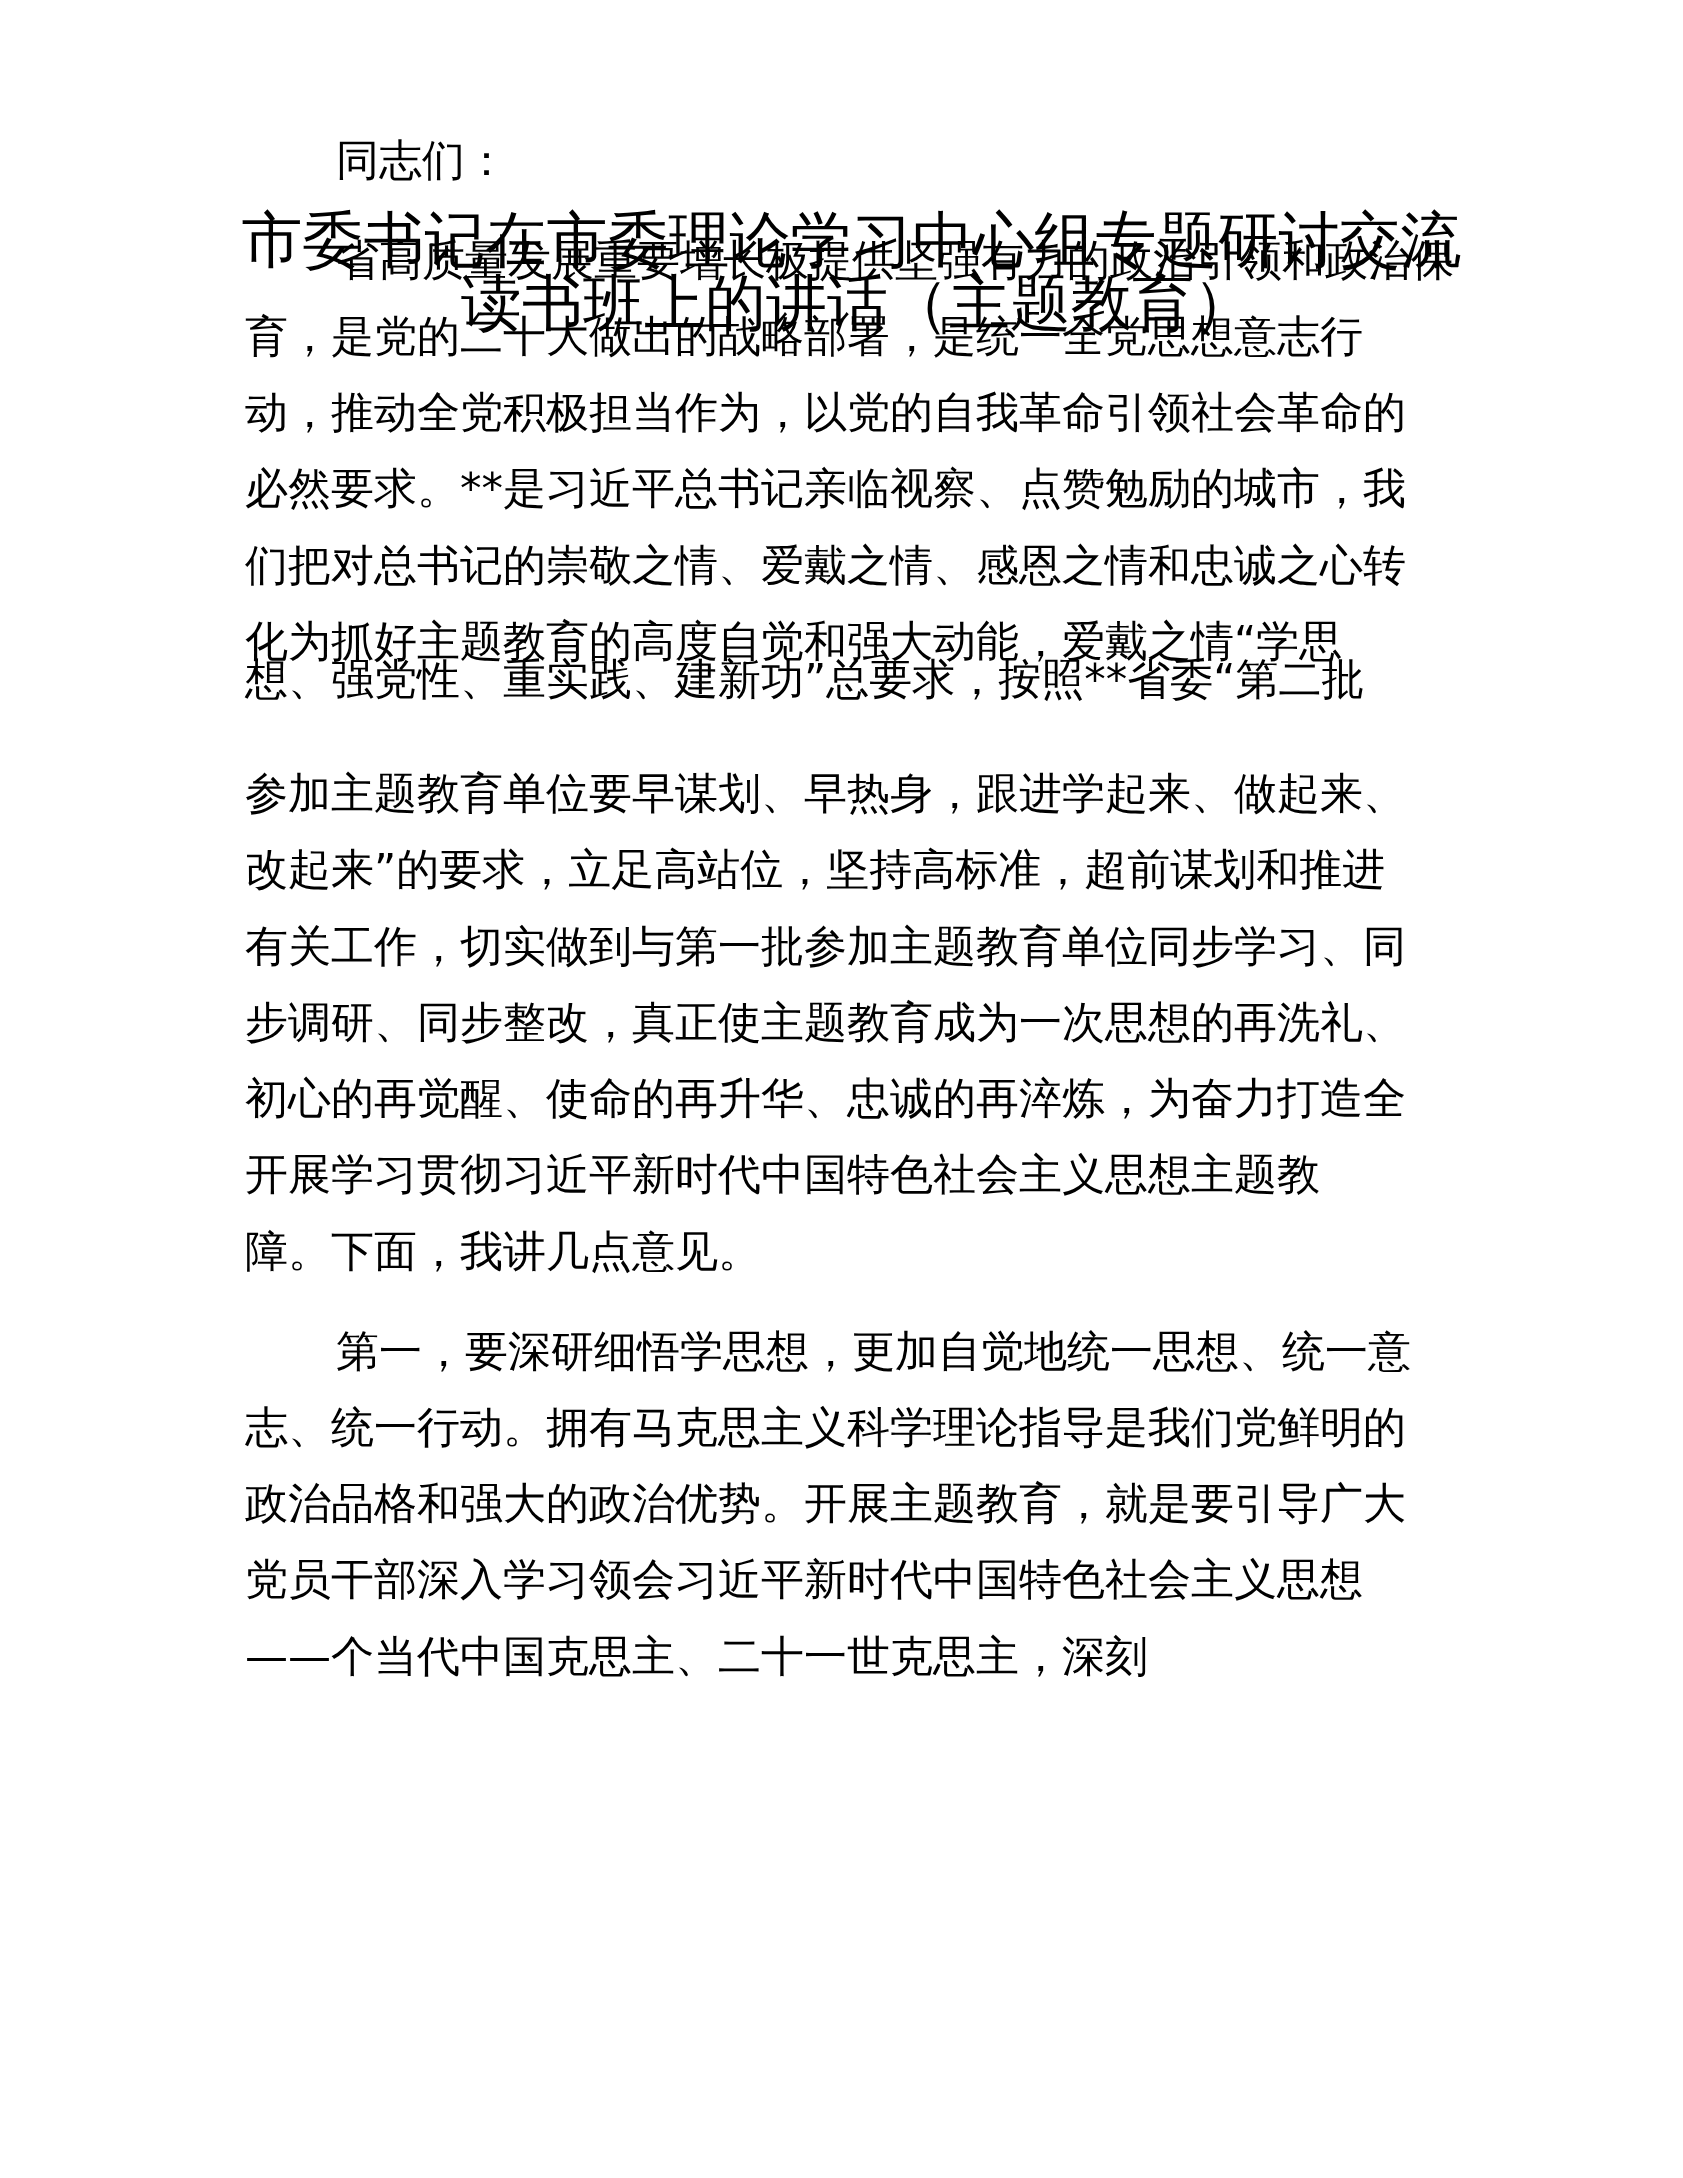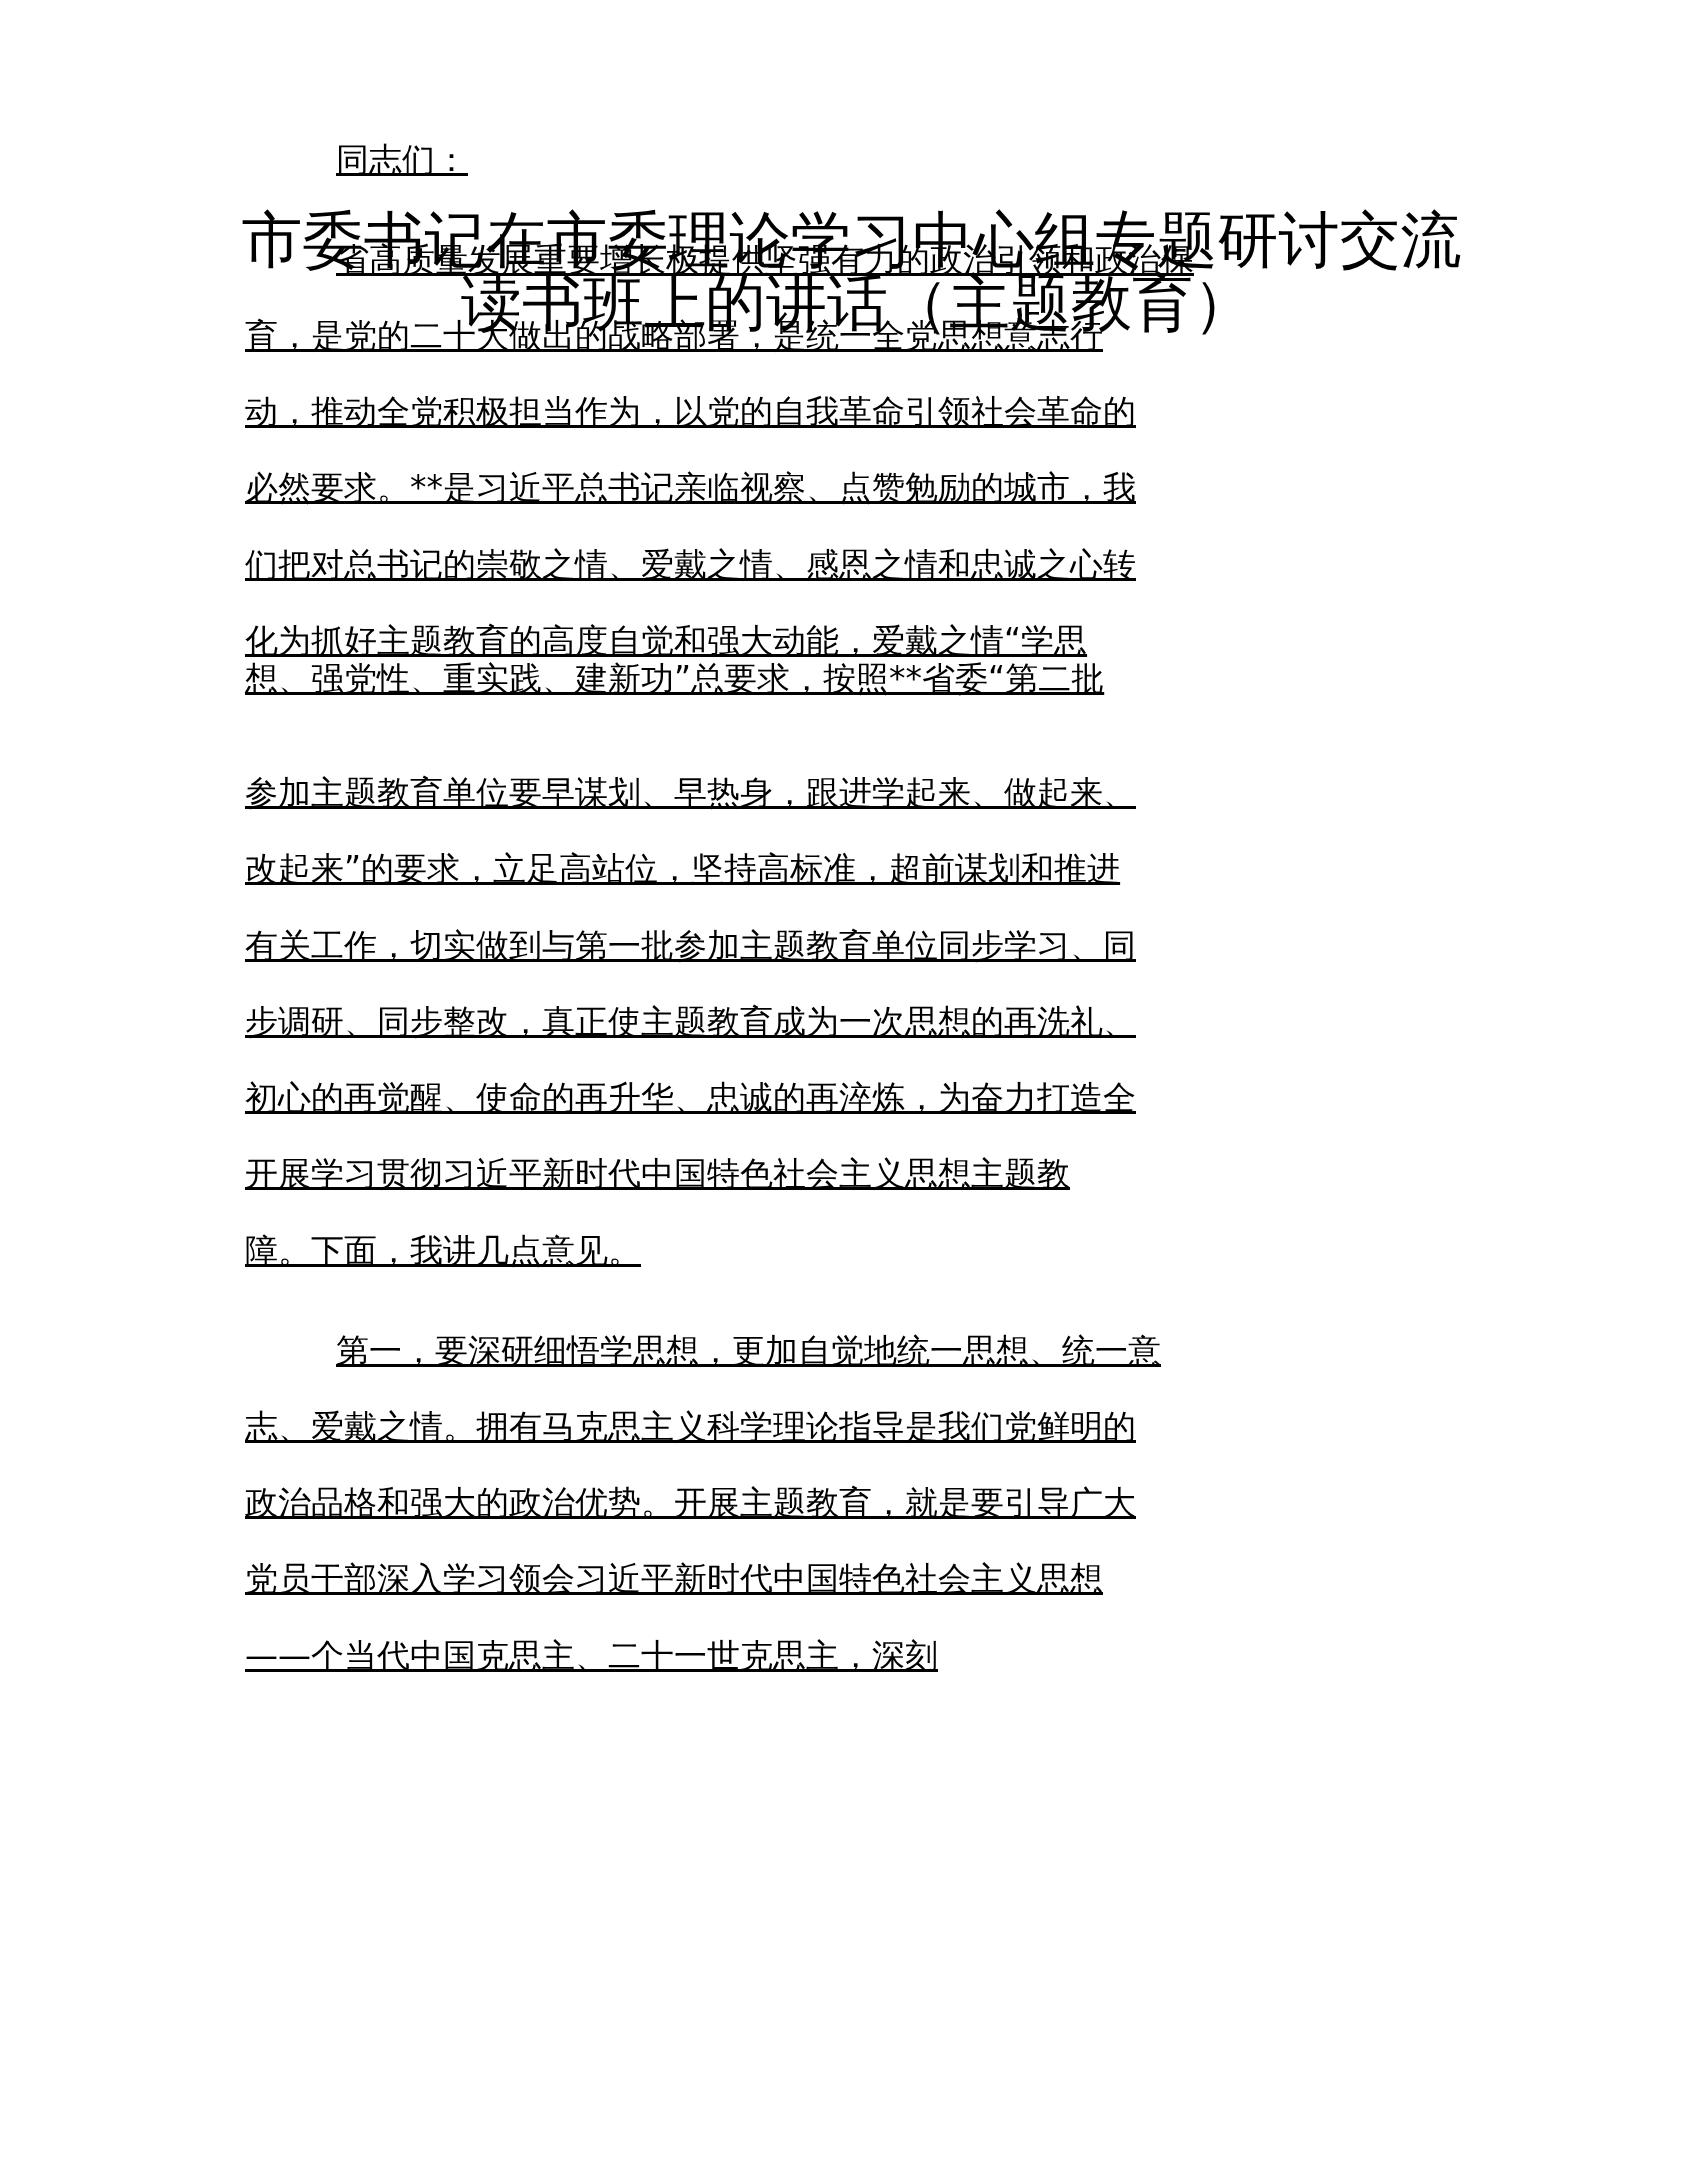--- a/index.html
+++ b/index.html
@@ -4,21 +4,21 @@
 <style>
   html, body { margin: 0; padding: 0; background: #ffffff; }
   body { width: 1683px; height: 2178px; position: relative; overflow: hidden;
          font-family: "DejaVu Sans", "Liberation Sans", sans-serif; color: #000; }
   .page { position: absolute; left: 0; top: 0; width: 1683px; height: 2178px; }
   .title { position: absolute; left: 0; width: 1683px; text-align: center;
            font-size: 61px; line-height: 59px; font-weight: normal; white-space: nowrap; letter-spacing: 0px; }
   .title.l1 { top: 210px; padding-left: 20px; box-sizing: border-box; }
   .title.l2 { top: 273px; padding-left: 0px; margin-left: 16px; }
   .body { position: absolute; left: 245px; width: 1188px; }
-  .line { position: absolute; left: 0; white-space: nowrap; font-size: 33px; line-height: 50px; text-decoration: underline; }
+  .line { position: absolute; left: 0; white-space: nowrap; font-size: 43px; line-height: 50px; }
   .line.indent { left: 91px; }
 </style>
 </head>
 <body>
 
 <div class="page">
   <div class="title l1">市委书记在市委理论学习中心组专题研讨交流</div>
   <div class="title l2">读书班上的讲话（主题教育）</div>
 
   <div class="body">
@@ -36,20 +36,20 @@
       <div class="line" style="top:844px">改起来”的要求，立足高站位，坚持高标准，超前谋划和推进</div>
       <div class="line" style="top:921px">有关工作，切实做到与第一批参加主题教育单位同步学习、同</div>
       <div class="line" style="top:997px">步调研、同步整改，真正使主题教育成为一次思想的再洗礼、</div>
       <div class="line" style="top:1073px">初心的再觉醒、使命的再升华、忠诚的再淬炼，为奋力打造全</div>
       <div class="line" style="top:1149px">开展学习贯彻习近平新时代中国特色社会主义思想主题教</div>
       <div class="line" style="top:1226px">障。下面，我讲几点意见。</div>
     </div>
 
     <div>
       <div class="line indent" style="top:1326px">第一，要深研细悟学思想，更加自觉地统一思想、统一意</div>
-      <div class="line" style="top:1402px">志、爱戴之情。拥有马克思主义科学理论指导是我们党鲜明的</div>
+      <div class="line" style="top:1402px">志、统一行动。拥有马克思主义科学理论指导是我们党鲜明的</div>
       <div class="line" style="top:1478px">政治品格和强大的政治优势。开展主题教育，就是要引导广大</div>
       <div class="line" style="top:1554px">党员干部深入学习领会习近平新时代中国特色社会主义思想</div>
       <div class="line" style="top:1631px">——个当代中国克思主、二十一世克思主，深刻</div>
     </div>
   </div>
 </div>
 
 
 </body></html>

